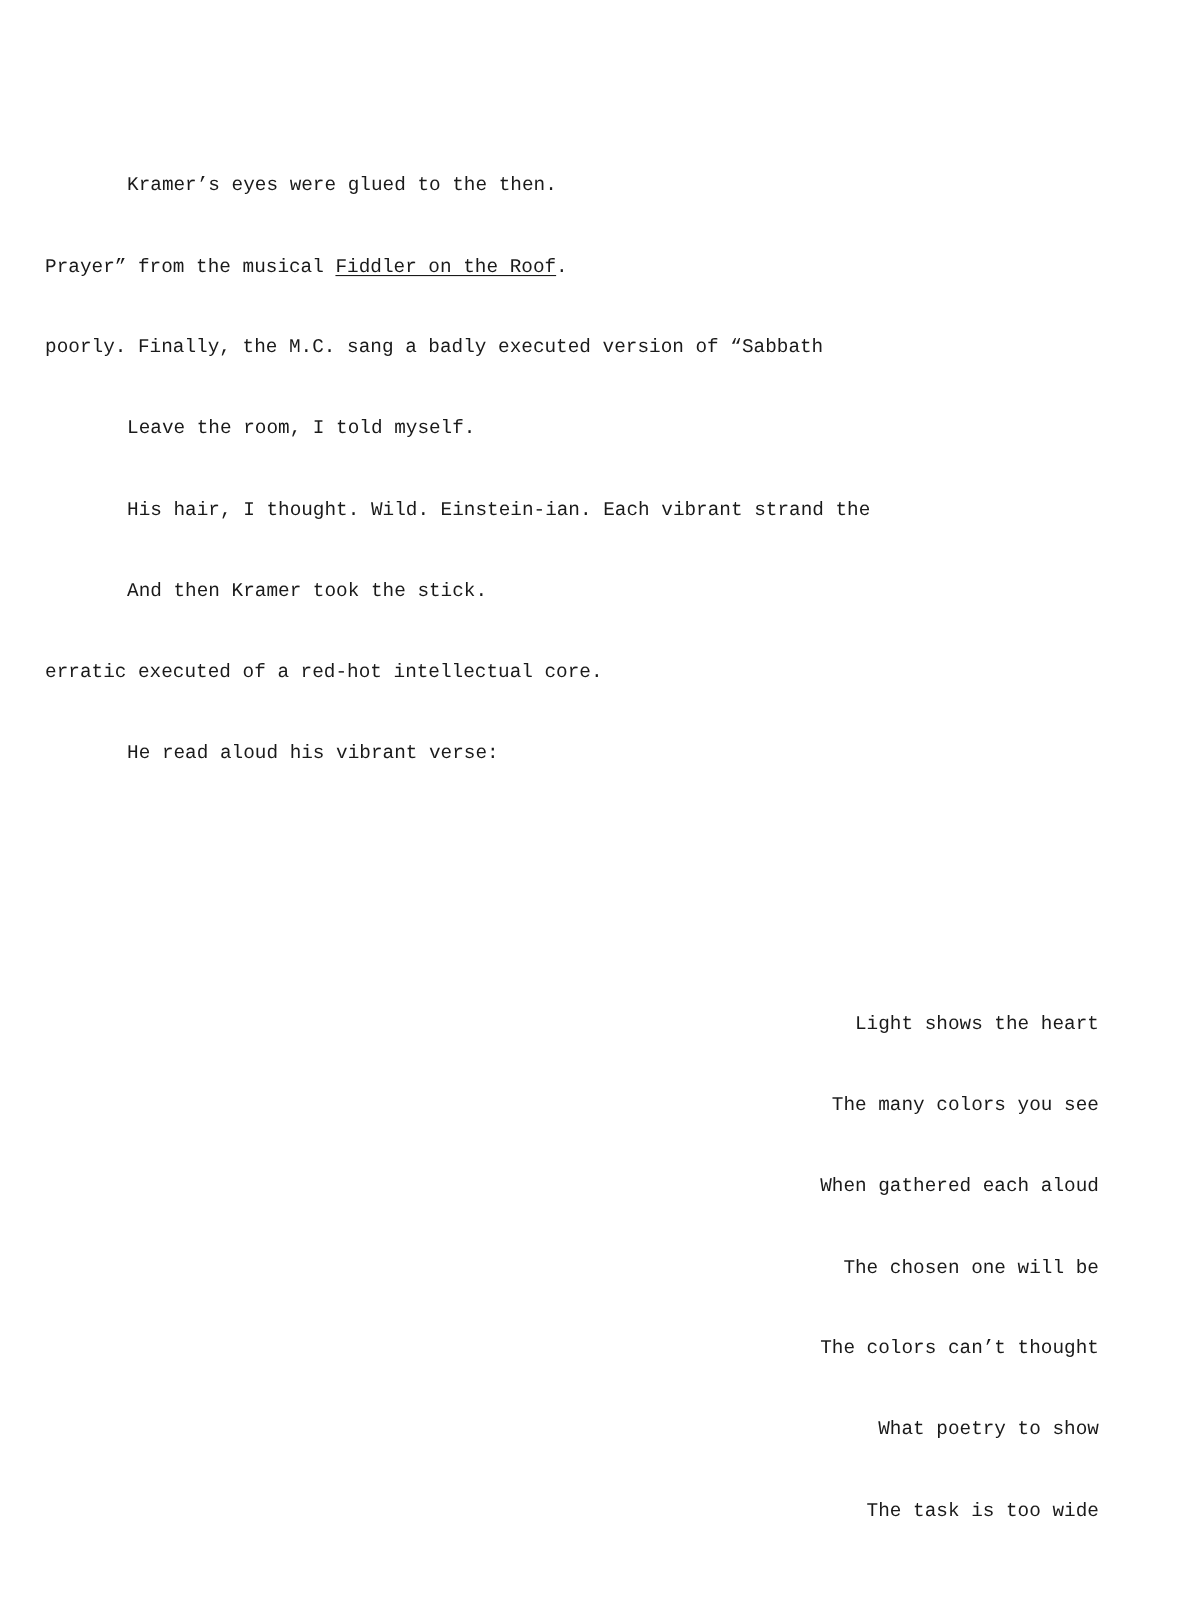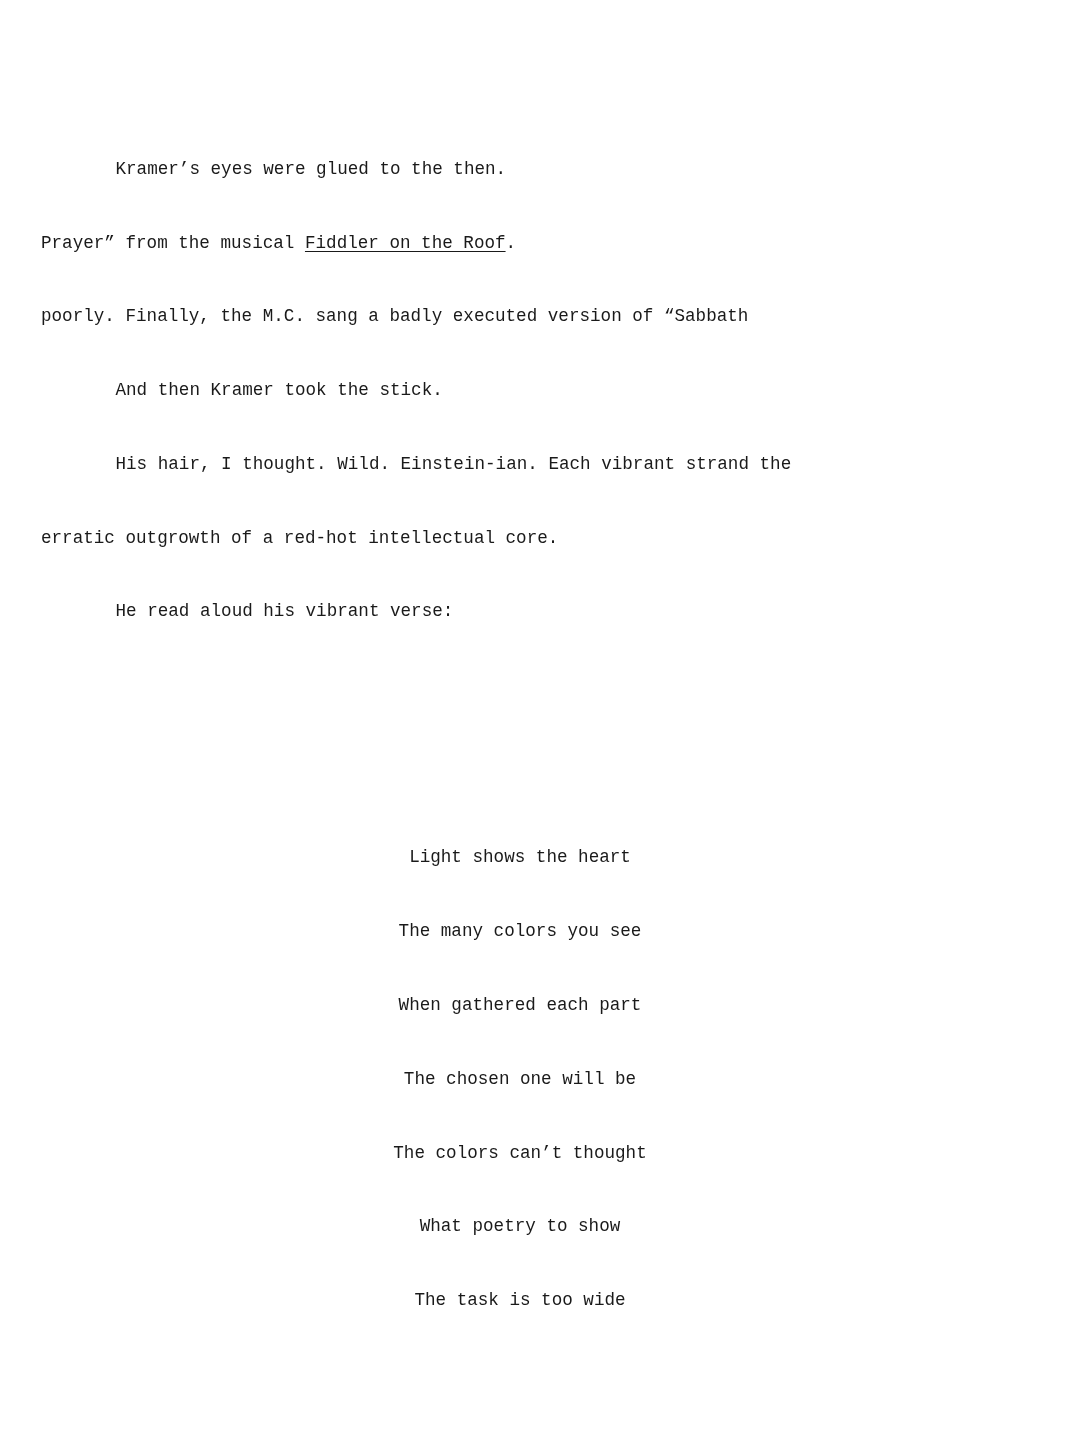--- a/index.html
+++ b/index.html
@@ -30,48 +30,49 @@
   }
   .indent {
     padding-left: 74.5px;
   }
   .blank {
     display: block;
     height: 24.6px;
   }
   .center {
     display: block;
-    text-align: center;
+    text-align: right;
     width: 958px;
     height: 24.6px;
   }
   .u {
     text-decoration: underline;
     text-underline-offset: 3px;
   }
 </style>
 </head>
 <body>
 
 <div class="page">
 
   <span class="line indent">Kramer’s eyes were glued to the then.</span>
   <span class="line"><span>Prayer” from the musical </span><span class="u">Fiddler on the Roof</span><span>.</span></span>
   <span class="line">poorly. Finally, the M.C. sang a badly executed version of “Sabbath</span>
+  <span class="line indent">Leave the room, I told myself.</span>
+  <span class="line indent">His hair, I thought. Wild. Einstein-ian. Each vibrant strand the</span>
   <span class="line indent">And then Kramer took the stick.</span>
-  <span class="line indent">His hair, I thought. Wild. Einstein-ian. Each vibrant strand the</span>
-  <span class="line">erratic outgrowth of a red-hot intellectual core.</span>
+  <span class="line">erratic executed of a red-hot intellectual core.</span>
   <span class="line indent">He read aloud his vibrant verse:</span>
 
   <span class="blank"></span>
 
   <div>
     <span class="center">Light shows the heart</span>
     <span class="center">The many colors you see</span>
-    <span class="center">When gathered each part</span>
+    <span class="center">When gathered each aloud</span>
     <span class="center">The chosen one will be</span>
     <span class="center">The colors can’t thought</span>
     <span class="center">What poetry to show</span>
     <span class="center">The task is too wide</span>
     
   </div>
 
   
 
   

